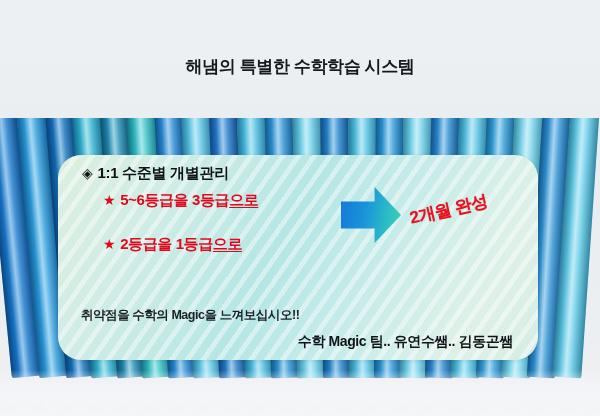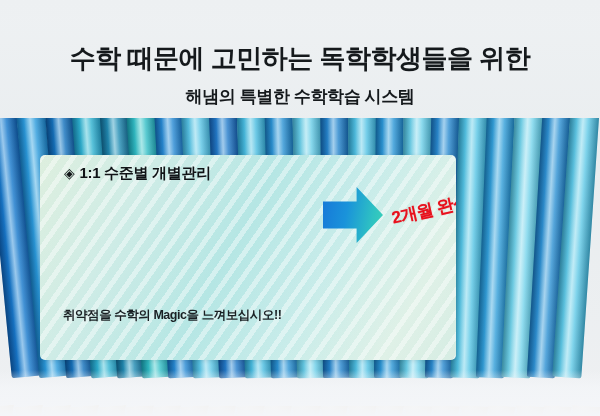--- a/index.html
+++ b/index.html
@@ -86,25 +86,25 @@
     font-size: 17px;
     font-weight: 700;
     color: #15191c;
     letter-spacing: -0.4px;
     white-space: nowrap;
   }
 
   
   .panel {
     position: absolute;
-    left: 40px;
+    left: 58px;
     top: 155px;
-    width: 416px;
+    width: 480px;
     height: 205px;
-    border-radius: 5px;
+    border-radius: 23px;
     overflow: hidden;
     z-index: 5;
     background:
       repeating-linear-gradient(125deg,
         rgba(255,255,255,.50) 0px, rgba(255,255,255,.50) 5px,
         rgba(255,255,255,.14) 5px, rgba(255,255,255,.14) 13px),
       linear-gradient(118deg, #d8ecd9 0%, #c7e9e2 22%, #a9e2e0 46%, #bfe9e6 66%, #daefe3 86%, #cfe9df 100%);
     box-shadow: 0 1px 4px rgba(0,0,0,.10);
   }
   .panel-inner { position: relative; width: 100%; height: 100%; }
@@ -286,36 +286,42 @@
       <div class="pencil-tip" style="left: 544px; width: 28px; transform: rotate(3.4deg); transform-origin: center top;"></div>
       <div class="pencil-body" style="left: 572px; width: 29px; transform: rotate(3.9deg); background: linear-gradient(90deg, rgb(67, 183, 221) 0%, rgb(116, 212, 236) 45%, rgb(67, 183, 221) 100%);">
         <div class="pencil-shade"></div>
       </div>
       <div class="pencil-tip" style="left: 572px; width: 29px; transform: rotate(3.9deg); transform-origin: center top;"></div>
     </div>
   <div class="top-fade"></div>
   <div class="floor-fade"></div>
 
   <div class="title-block">
-    <div class="main-title">수학 때문에 고민하는 독학학생들을 위한</div>
     <div class="sub-title">해냄의 특별한 수학학습 시스템</div>
   </div>
 
   <div class="panel">
     <div class="panel-inner">
 
       <div class="row-heading">
         <span class="dia">◈</span><span>1:1 수준별 개별관리</span>
       </div>
 
-
-
+      <div class="star-line sl1">
+        <span class="star">★</span><span>5~6등급을 3등급</span><span class="u">으로</span>
+      </div>
+
+
+      <div class="star-line sl3">
+        <span class="star">★</span><span>2등급을 1등급</span><span class="u">으로</span>
+      </div>
 
       <div class="arrow"></div>
 
       <div class="promo">2개월 완성</div>
 
       <div class="magic-line">취약점을 수학의 Magic을 느껴보십시오!!</div>
+      <div class="signature">수학 Magic 팀.. 유연수쌤.. 김동곤쌤</div>
 
     </div>
   </div>
 
 </div>
 
 </body></html>

